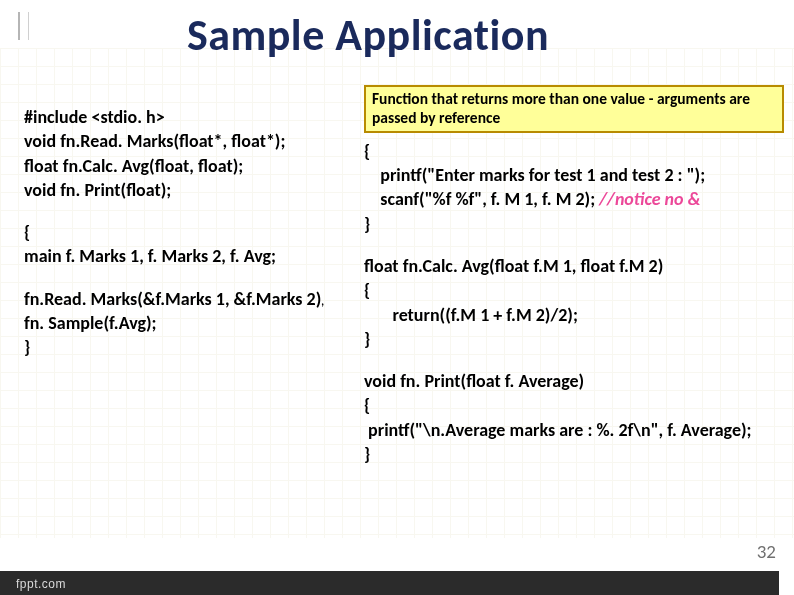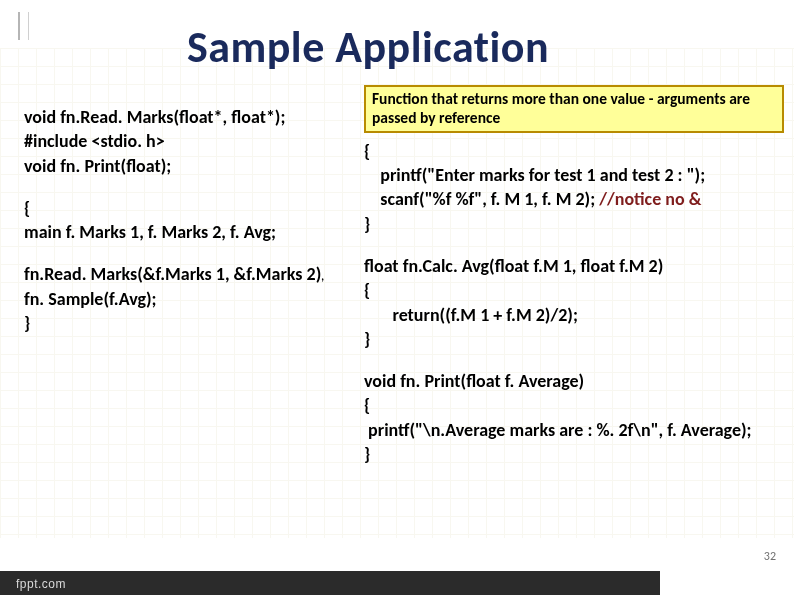--- a/index.html
+++ b/index.html
@@ -33,21 +33,21 @@
     position: absolute;
     top: 12px;
     left: 18px;
     width: 8px;
     height: 28px;
     border-left: 2px solid #b5b5b5;
     border-right: 1px solid #d0d0d0;
   }
   .title {
     position: absolute;
-    top: 20px;
+    top: 8px;
     left: 0;
     width: 736px;
     text-align: center;
     font-size: 44px;
     font-weight: 700;
     color: #1a2a5c;
     letter-spacing: 0.5px;
   }
   .content {
     position: absolute;
@@ -79,35 +79,35 @@
     border: 2px solid #b88b00;
     background: #ffff99;
     padding: 2px 6px 3px 6px;
     font-size: 15.5px;
     font-weight: 700;
     color: #000;
     margin-bottom: 6px;
     line-height: 1.25;
   }
   .code-line { white-space: pre; }
-  .comment { color: #7f1d1d; }
+  .comment { color: #ec4899; font-style: italic; }
   .spacer { height: 18px; }
   .page-num {
     position: absolute;
     right: 18px;
     bottom: 32px;
-    font-size: 12px;
+    font-size: 19px;
     color: #707070;
     font-weight: 400;
   }
   .footer-bar {
     position: absolute;
     left: 0;
     bottom: 0;
-    width: 660px;
+    width: 779px;
     height: 24px;
     background: #2b2b2b;
     margin-top: 17px;
   }
   .footer-logo {
     position: absolute;
     left: 16px;
     bottom: 4px;
     font-size: 12px;
     color: #d9d9d9;
@@ -121,22 +121,23 @@
 
 <div class="slide">
   <div class="grid-bg"></div>
   <div class="top-rule"></div>
 
   <div class="title">Sample Application</div>
 
   <div class="content">
 
     <div class="left-col">
+      <div class="code-line">#include &lt;stdio. h&gt;</div>
       <div class="code-line">void fn.Read. Marks(float*, float*);</div>
-      <div class="code-line">#include &lt;stdio. h&gt;</div>
+      <div class="code-line">float fn.Calc. Avg(float, float);</div>
       <div class="code-line">void fn. Print(float);</div>
       <div class="spacer"></div>
       <div class="code-line">{</div>
       <div class="code-line">    main f. Marks 1, f. Marks 2, f. Avg;</div>
       <div class="spacer"></div>
       <div class="code-line"><span> fn.Read. Marks(&amp;f.Marks 1, &amp;f.Marks 2)</span><span class="tiny-comma">,</span></div>
       <div class="code-line">fn. Sample(f.Avg);</div>
       <div class="code-line">}</div>
     </div>
 

